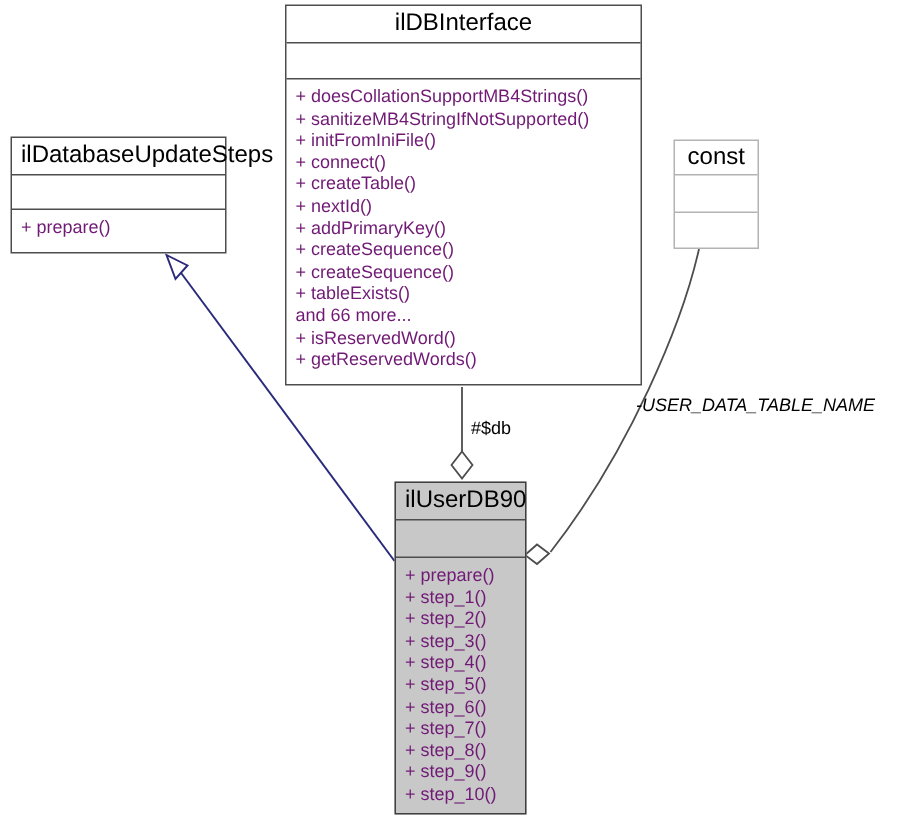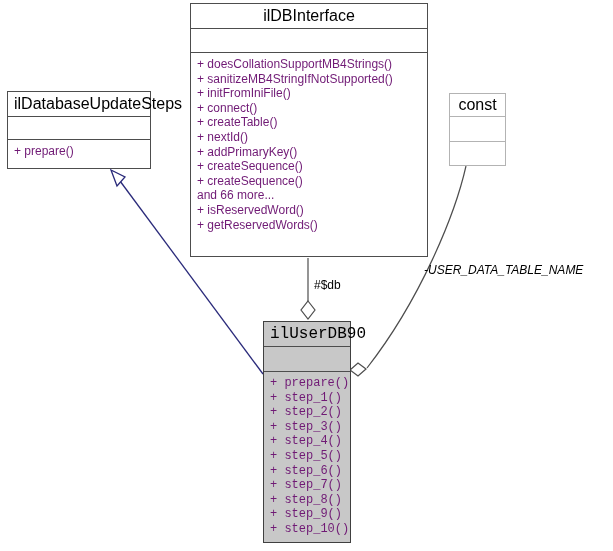--- a/index.html
+++ b/index.html
@@ -120,35 +120,36 @@
     <div class="uml-ops">
       <div>+ doesCollationSupportMB4Strings()</div>
       <div>+ sanitizeMB4StringIfNotSupported()</div>
       <div>+ initFromIniFile()</div>
       <div>+ connect()</div>
       <div>+ createTable()</div>
       <div>+ nextId()</div>
       <div>+ addPrimaryKey()</div>
       <div>+ createSequence()</div>
       <div>+ createSequence()</div>
+      <div>+ tableExists()</div>
       <div>and 66 more...</div>
       <div>+ isReservedWord()</div>
       <div>+ getReservedWords()</div>
     </div>
   </div>
 
   <div class="uml-box faint" style="left:449px; top:93px; width:57px; height:73px;">
     <div class="uml-title" style="padding:4px 4px;">const</div>
     <div class="uml-sep faint"></div>
     <div class="uml-attrs" style="height:24px;"></div>
     <div class="uml-sep faint"></div>
     <div class="uml-ops" style="height:22px;"></div>
   </div>
 
-  <div class="uml-box filled" style="left:263px; top:321px; width:88px; height:222px;font-family:Liberation Mono, monospace;">
+  <div class="uml-box filled" style="left:263px; top:321px; width:88px; height:222px;">
     <div class="uml-title">ilUserDB90</div>
     <div class="uml-sep"></div>
     <div class="uml-attrs" style="height:24px;"></div>
     <div class="uml-sep"></div>
     <div class="uml-ops">
       <div>+ prepare()</div>
       <div>+ step_1()</div>
       <div>+ step_2()</div>
       <div>+ step_3()</div>
       <div>+ step_4()</div>

